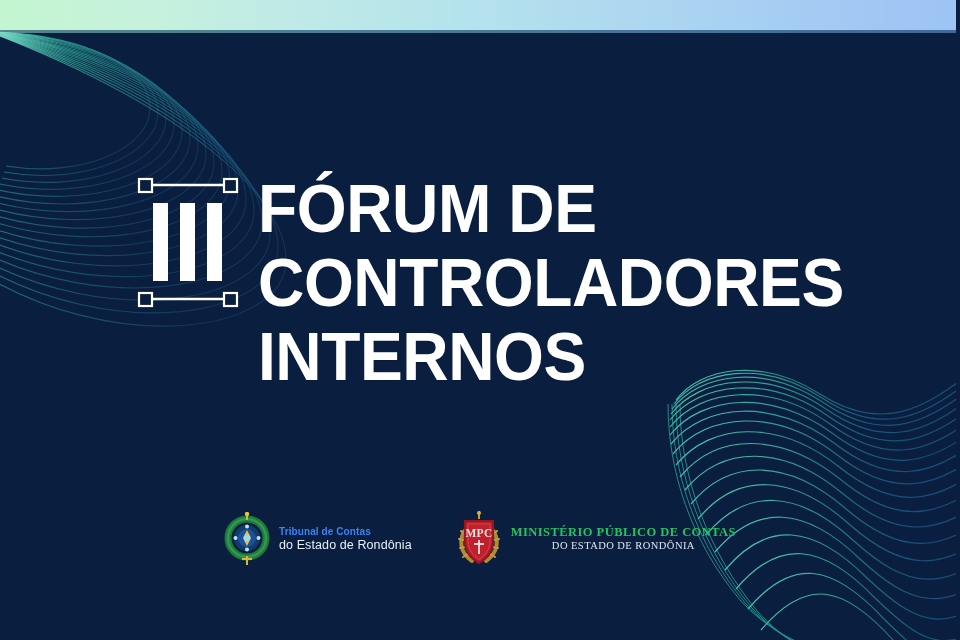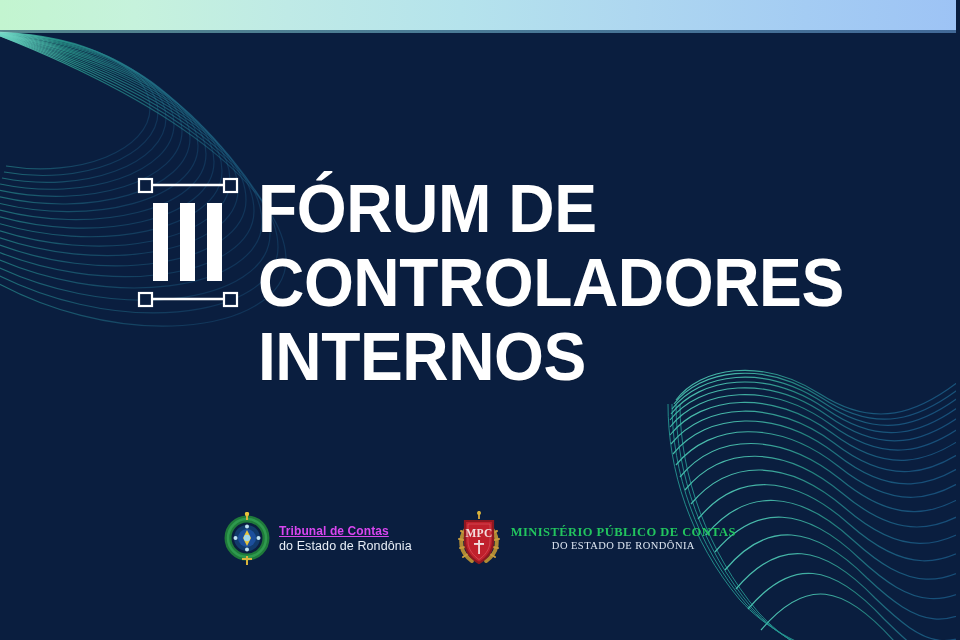--- a/index.html
+++ b/index.html
@@ -71,22 +71,22 @@
     display:flex;
     justify-content:center;
     align-items:center;
     gap:44px;
     z-index:10;
   }
   .logo-unit { display:flex; align-items:center; gap:9px; }
 
   .tce-text { line-height:1.12; }
   .tce-l1 {
-    color:#d946ef; font-size:12px; font-weight:bold;
-    letter-spacing:.1px; white-space:nowrap;text-decoration:underline;
+    color:#3b82f6; font-size:10px; font-weight:bold;
+    letter-spacing:.1px; white-space:nowrap;
   }
   .tce-l2 {
     color:#e8eef7; font-size:12.5px; font-weight:normal;
     letter-spacing:.1px; white-space:nowrap;
   }
 
   .mpc-text { line-height:1.22; text-align:center; }
   .mpc-l1 {
     color:#22c55e; font-family:"Liberation Serif", serif;
     font-size:12.5px; font-weight:bold; letter-spacing:.45px;

